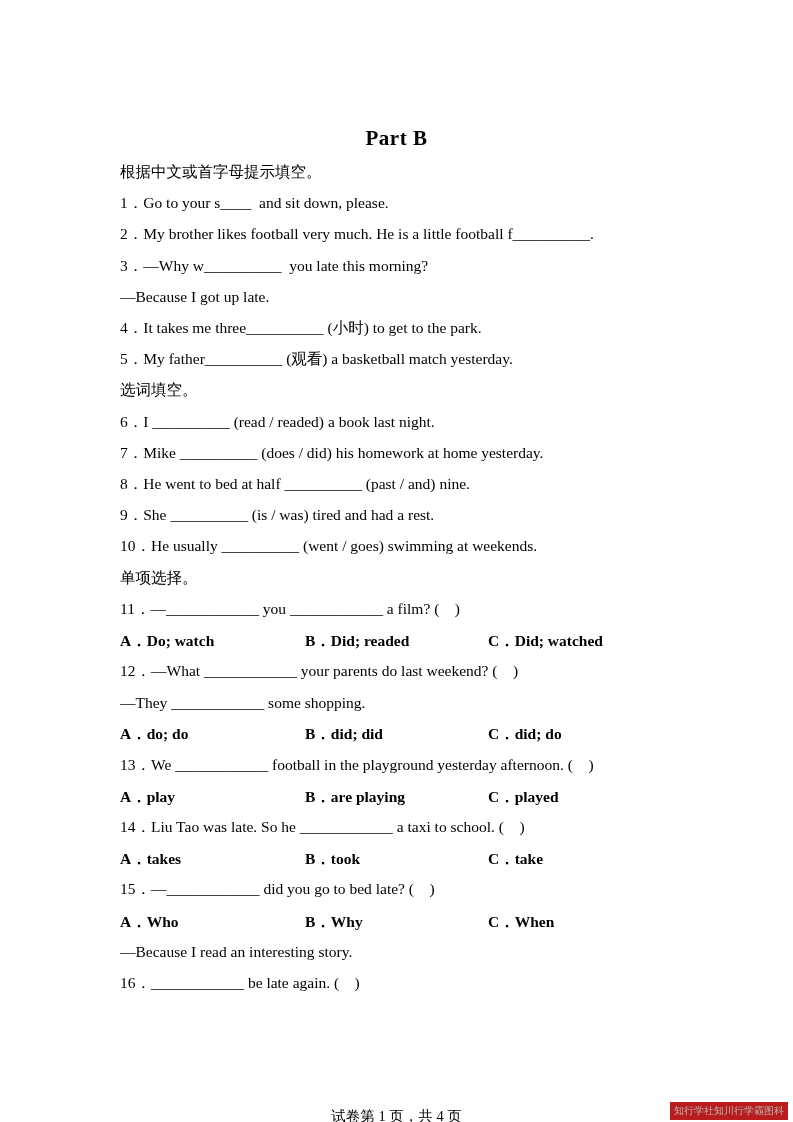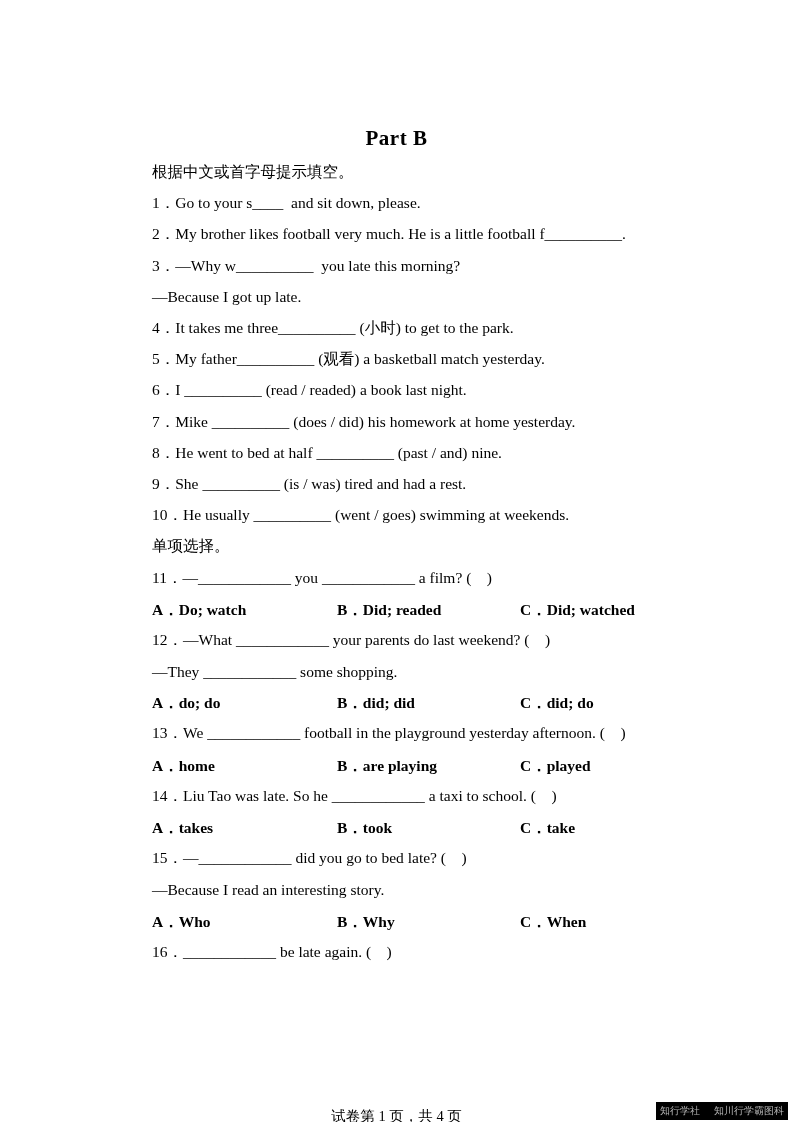--- a/index.html
+++ b/index.html
@@ -20,21 +20,20 @@
     text-align: center;
     font-size: 21px;
     font-weight: bold;
     letter-spacing: 0.5px;
   }
   .content {
     position: absolute;
     left: 120px;
     top: 157px;
     width: 580px;
-    margin-left: 32px;
   }
   .line {
     height: 31.2px;
     display: flex;
     align-items: center;
     white-space: pre;
     font-size: 15.5px;
   }
   .line.options {
     display: block;
@@ -57,43 +56,43 @@
     width: 100%;
     text-align: center;
     font-size: 14.5px;
     margin-top: 32px;
   }
   .watermark {
     position: absolute;
     right: 5px;
     bottom: 2px;
     display: flex;
-    gap: 14px;
     font-family: "Liberation Sans", "DejaVu Sans", sans-serif;
     font-size: 10px;
     color: #b6b6b6;
-    background: #000000;
+    background: #b91c1c;
     padding: 2px 4px;
   }
 </style>
 </head>
 <body>
 
 <div class="page">
 
   <div class="title">Part B</div>
 
   <div class="content">
     <div class="line">根据中文或首字母提示填空。</div>
     <div class="line">1．Go to your s____  and sit down, please.</div>
     <div class="line">2．My brother likes football very much. He is a little football f__________.</div>
     <div class="line">3．—Why w__________  you late this morning?</div>
     <div class="line">—Because I got up late.</div>
     <div class="line">4．It takes me three__________ (小时) to get to the park.</div>
     <div class="line">5．My father__________ (观看) a basketball match yesterday.</div>
+    <div class="line">选词填空。</div>
     <div class="line">6．I __________ (read / readed) a book last night.</div>
     <div class="line">7．Mike __________ (does / did) his homework at home yesterday.</div>
     <div class="line">8．He went to bed at half __________ (past / and) nine.</div>
     <div class="line">9．She __________ (is / was) tired and had a rest.</div>
     <div class="line">10．He usually __________ (went / goes) swimming at weekends.</div>
     <div class="line">单项选择。</div>
     <div class="line">11．—____________ you ____________ a film? (　)</div>
     <div class="line options">
       <span class="opt opt-a">A．Do; watch</span>
       <span class="opt opt-b">B．Did; readed</span>
@@ -101,37 +100,37 @@
     </div>
     <div class="line">12．—What ____________ your parents do last weekend? (　)</div>
     <div class="line">—They ____________ some shopping.</div>
     <div class="line options">
       <span class="opt opt-a">A．do; do</span>
       <span class="opt opt-b">B．did; did</span>
       <span class="opt opt-c">C．did; do</span>
     </div>
     <div class="line">13．We ____________ football in the playground yesterday afternoon. (　)</div>
     <div class="line options">
-      <span class="opt opt-a">A．home</span>
+      <span class="opt opt-a">A．play</span>
       <span class="opt opt-b">B．are playing</span>
       <span class="opt opt-c">C．played</span>
     </div>
     <div class="line">14．Liu Tao was late. So he ____________ a taxi to school. (　)</div>
     <div class="line options">
       <span class="opt opt-a">A．takes</span>
       <span class="opt opt-b">B．took</span>
       <span class="opt opt-c">C．take</span>
     </div>
     <div class="line">15．—____________ did you go to bed late? (　)</div>
-    <div class="line">—Because I read an interesting story.</div>
     <div class="line options">
       <span class="opt opt-a">A．Who</span>
       <span class="opt opt-b">B．Why</span>
       <span class="opt opt-c">C．When</span>
     </div>
+    <div class="line">—Because I read an interesting story.</div>
     <div class="line">16．____________ be late again. (　)</div>
   </div>
 
   <div class="footer">试卷第 1 页，共 4 页</div>
 
   <div class="watermark">
     <span>知行学社</span>
     <span>知川行学霸图科</span>
   </div>
 

